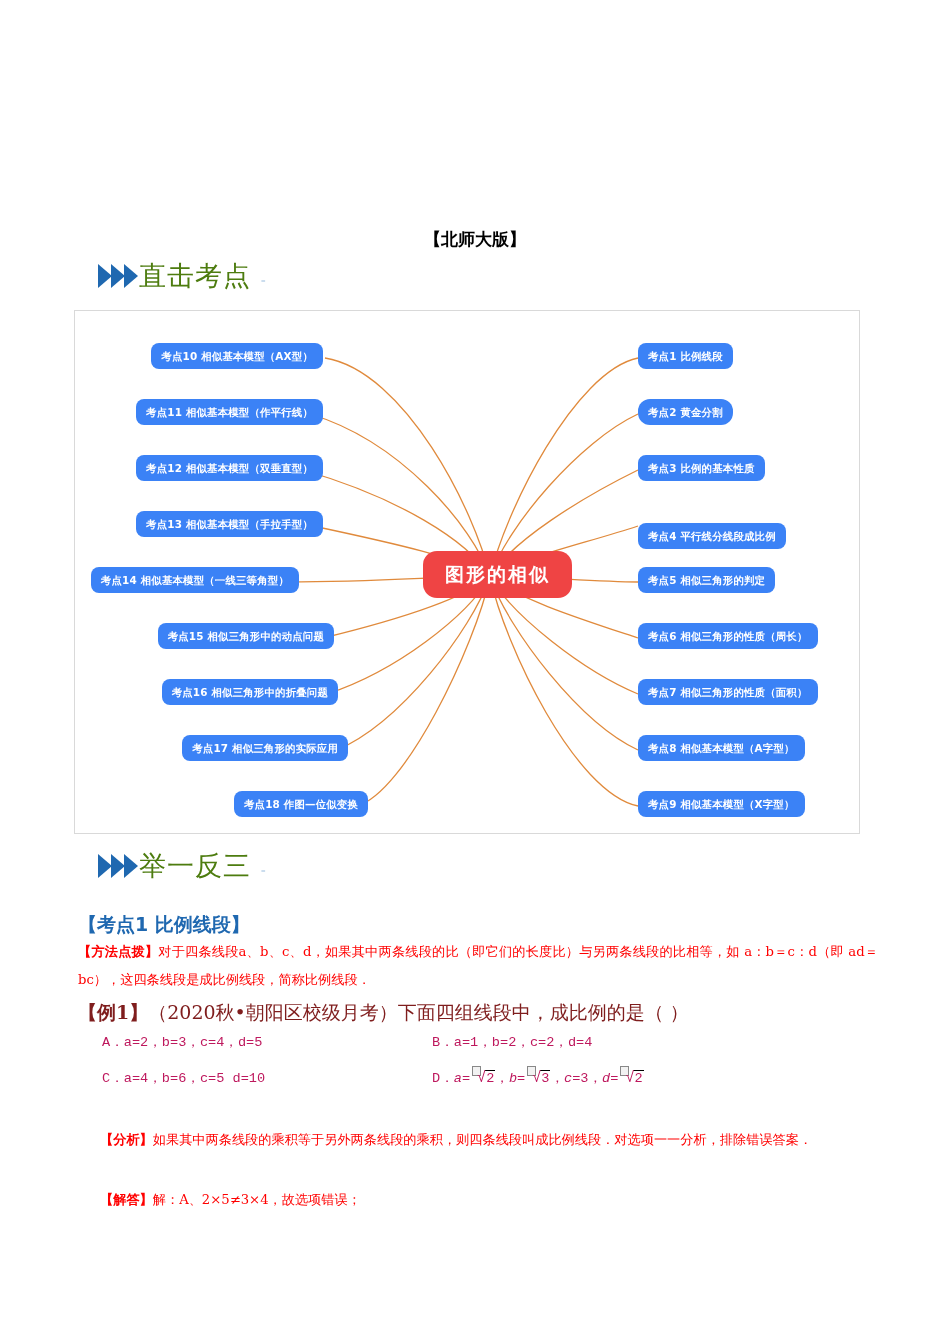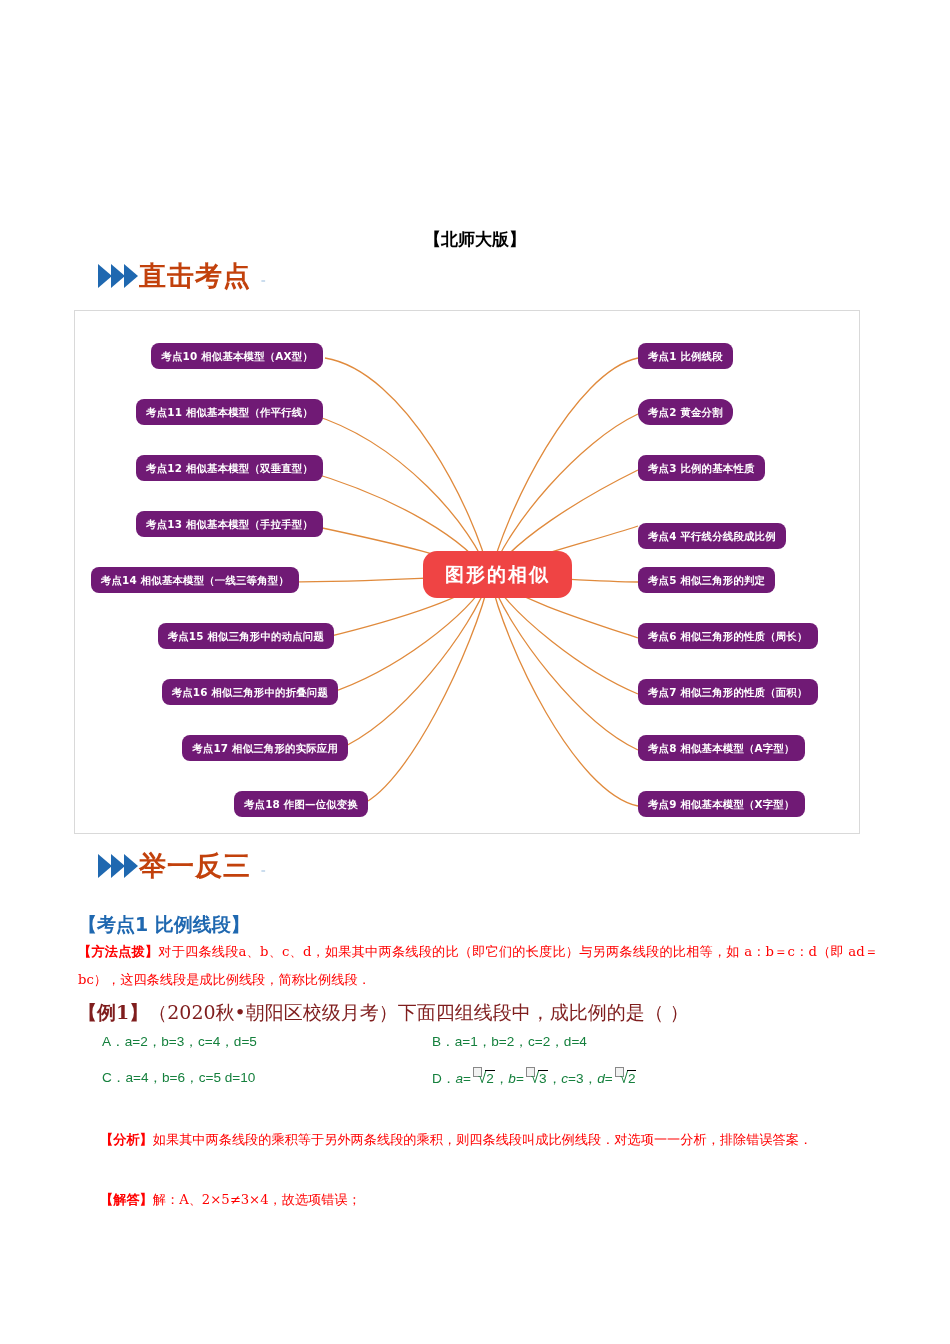--- a/index.html
+++ b/index.html
@@ -32,41 +32,41 @@
   .sect .tri-group{display:flex;align-items:center;margin-right:2px;}
   .sect .tri{
     width:0;height:0;
     border-top:12px solid transparent;
     border-bottom:12px solid transparent;
     border-left:14px solid #1F68B0;
     margin-right:-1px;
   }
   .sect .sect-label{
     font-family:"DejaVu Serif","Liberation Serif",serif;
-    font-size:27px;font-weight:bold;color:#c2410c;
+    font-size:27px;font-weight:normal;color:#4d7c0f;
     letter-spacing:1px;line-height:1;
   }
   .sect .sect-tail{
     font-size:8px;color:#9dbfe0;margin-left:10px;align-self:flex-end;
     margin-bottom:3px;letter-spacing:1px;
   }
   #sect-zhiji{left:98px;top:262px;}
   #sect-juyi{left:98px;top:852px;}
 
   
   .mindmap{
     position:absolute;left:74px;top:310px;width:786px;height:524px;
     border:1px solid #d9d9d9;background:#fff;box-sizing:border-box;
   }
   .mm-inner{position:absolute;inset:0;}
   .mm-svg{position:absolute;left:0;top:0;width:786px;height:524px;}
 
   .node{
     position:absolute;
-    background:#701a75;
+    background:#3b82f6;
     color:#fff;
     border-radius:8px;
     font-family:"DejaVu Sans","Liberation Sans",sans-serif;
     font-weight:bold;
     font-size:10.4px;
     line-height:1;
     padding:8px 10px;
     white-space:nowrap;
     box-sizing:border-box;
     z-index:3;
@@ -96,21 +96,21 @@
   }
   .red-block b{font-weight:bold;}
   .blk-black{
     position:absolute;left:78px;width:810px;
     color:#7f1d1d;
     font-family:"DejaVu Serif","Liberation Serif",serif;
     font-size:19px;line-height:26px;
   }
   .opts{
     position:absolute;left:102px;width:820px;
-    color:#15803d;font-family:Liberation Sans, sans-serif;
+    color:#be185d;font-family:Liberation Mono, monospace;
     font-size:13.6px;
   }
   .opt-row{display:flex;margin-bottom:18px;}
   .opt-cell{width:330px;}
   .opt-cell.wide{width:380px;}
   i.v{font-style:italic;}
   .radical{display:inline-block;position:relative;padding-left:2px;}
   .radical .bx{
     display:inline-block;width:7px;height:8px;border:1px solid #888;
     position:relative;top:-6px;margin-right:-4px;background:#f2f2f2;

